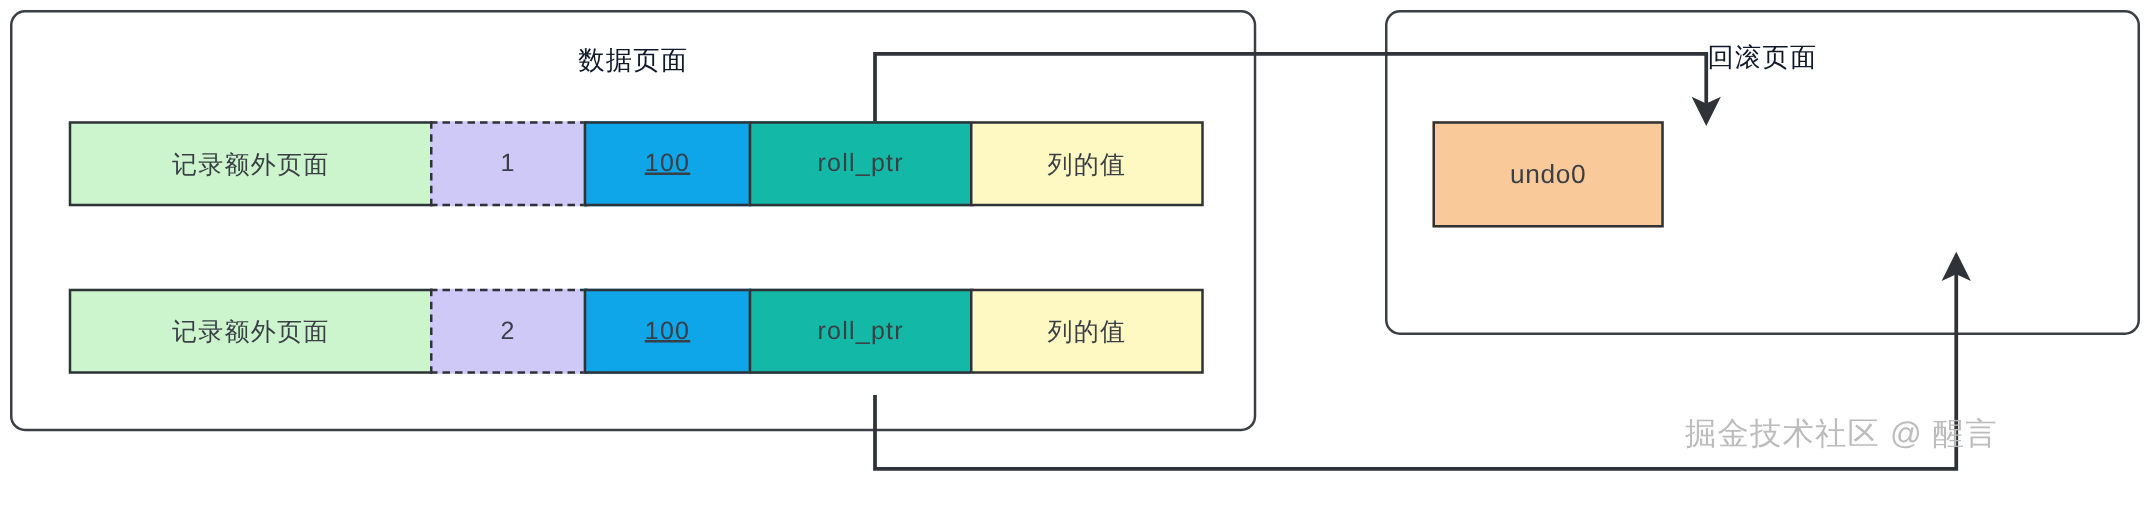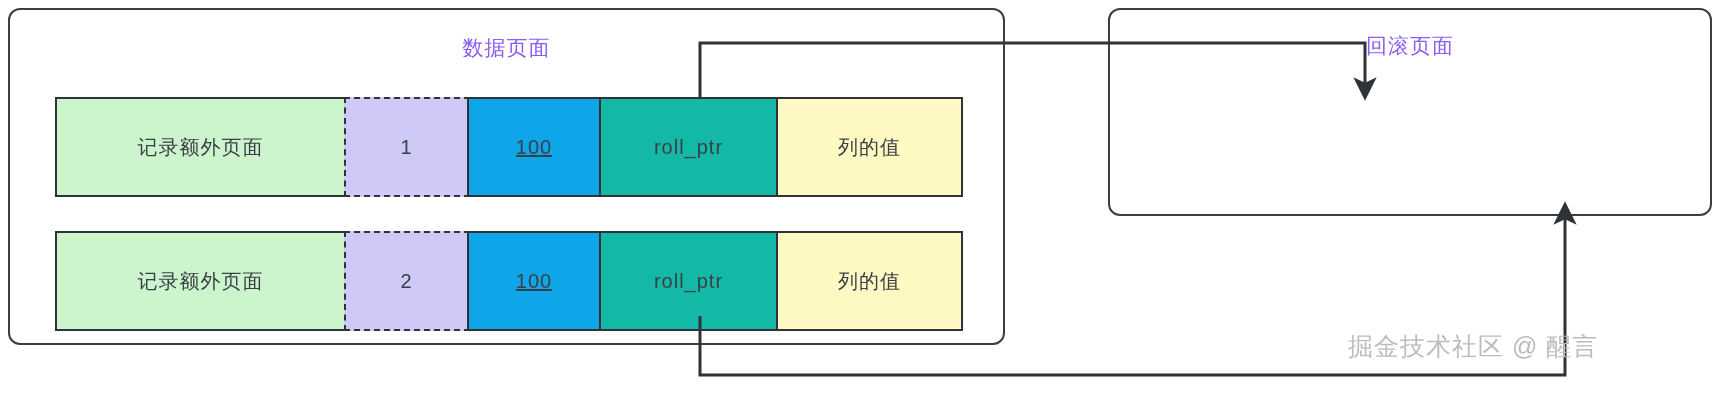--- a/index.html
+++ b/index.html
@@ -14,39 +14,39 @@
 
   
   .container{
     position:absolute;
     background:#ffffff;
     border:2.5px solid #3b3f45;
     border-radius:12px;
     box-sizing:border-box;
   }
   #data-page{left:8px;top:8px;width:997px;height:337px;}
-  #rollback-page{left:1108px;top:8px;width:604px;height:208px;padding-left:24px;}
+  #rollback-page{left:1108px;top:8px;width:604px;height:260px;padding-left:24px;}
 
   .container-title{
     position:absolute;
     left:0;right:0;
     text-align:center;
     font-size:21px;
-    color:#8b5cf6;
+    color:#0f172a;
     letter-spacing:1px;
     white-space:nowrap;
   }
   #data-page-title{top:24px;}
   #rollback-page-title{top:22px;}
 
   
   .record-row{
     position:absolute;
     display:flex;
-    height:100px;
+    height:68px;
     border-radius:32px;
   }
   #record-row-1{left:55px;top:97px;}
   #record-row-2{left:55px;top:231px;}
 
   .cell{
     box-sizing:border-box;
     border:2.5px solid #2f3338;
     display:flex;
     align-items:center;
@@ -123,20 +123,21 @@
 
   <div id="record-row-2" class="record-row">
     <div class="cell cell-extra">记录额外页面</div>
     <div class="cell cell-trx">2</div>
     <div class="cell cell-value">100</div>
     <div class="cell cell-rollptr">roll_ptr</div>
     <div class="cell cell-col">列的值</div>
   </div>
 
   <div id="undo-row">
+    <div class="undo-cell">undo0</div>
   </div>
 
   <svg id="connectors" viewBox="0 0 1725 409">
     <defs>
       <marker id="arrowhead" markerWidth="9" markerHeight="9" refX="4.5" refY="4.5" orient="auto" markerUnits="strokeWidth">
         <path d="M0.6,0.6 L8.4,4.5 L0.6,8.4 L2.4,4.5 Z" fill="#2f3338"></path>
       </marker>
     </defs>
 
     <path d="M700,97 L700,43 L1365,43 L1365,89" fill="none" stroke="#2f3338" stroke-width="3" marker-end="url(#arrowhead)"></path>

